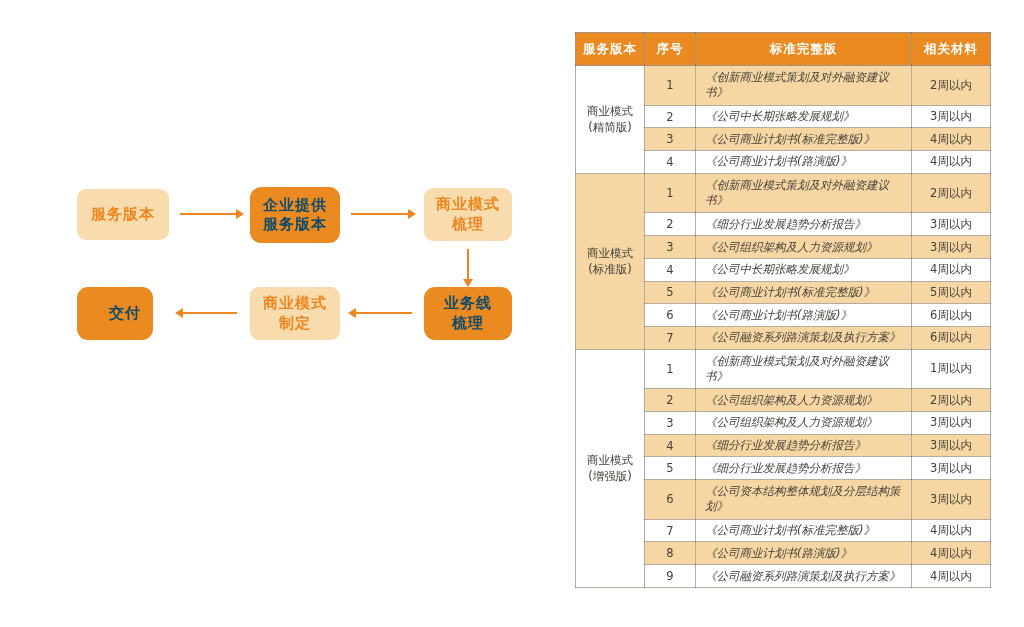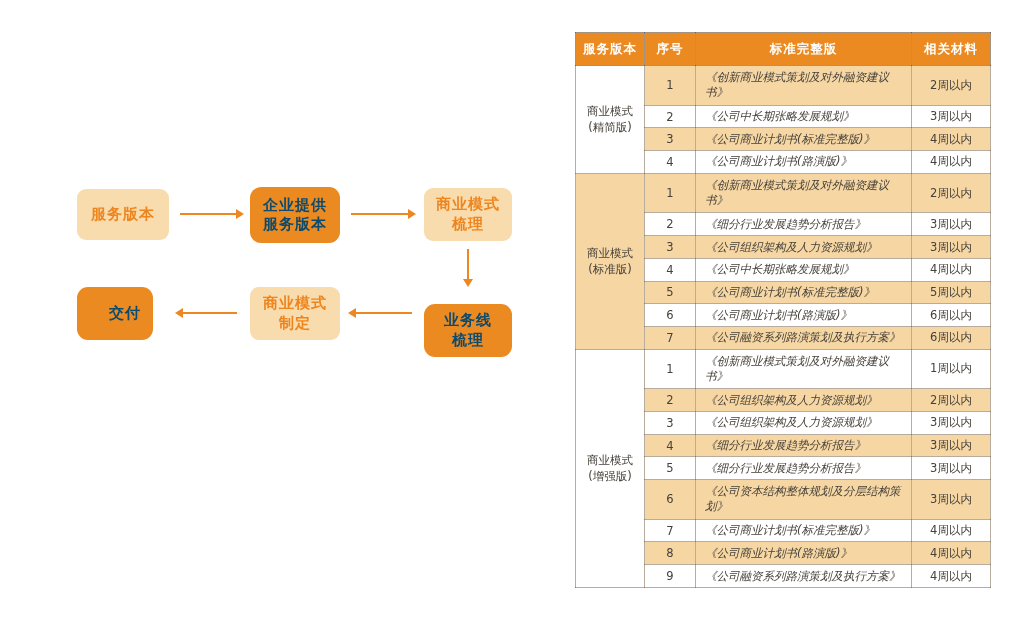--- a/index.html
+++ b/index.html
@@ -9,21 +9,21 @@
 
   
   .flow-node { position:absolute; display:flex; flex-direction:column; align-items:center;
     justify-content:center; text-align:center; font-weight:bold; font-size:15px; line-height:1.3;
     letter-spacing:1px; }
   .flow-node.light { background:#F8DCAE; color:#EE8620; border-radius:9px; }
   .flow-node.dark  { background:#EB8A20; color:#0c4a6e; border-radius:11px; }
   .n1 { left:77px;  top:189px; width:92px; height:51px; }
   .n2 { left:250px; top:187px; width:90px; height:56px; }
   .n3 { left:424px; top:188px; width:88px; height:53px; }
-  .n4 { left:424px; top:304px; width:88px; height:53px; }
+  .n4 { left:424px; top:287px; width:88px; height:53px; }
   .n5 { left:250px; top:287px; width:90px; height:53px; }
   .n6 { left:77px;  top:287px; width:76px; height:53px;padding-left:20px; }
 
   .arrow { position:absolute; background:#EE8722; }
   .arrow-h { height:2px; }
   .arrow-v { width:2px; }
   .arrow-right::after { content:""; position:absolute; right:-7px; top:-4px;
     border-left:8px solid #EE8722; border-top:5px solid transparent; border-bottom:5px solid transparent; }
   .arrow-left::after { content:""; position:absolute; left:-7px; top:-4px;
     border-right:8px solid #EE8722; border-top:5px solid transparent; border-bottom:5px solid transparent; }

